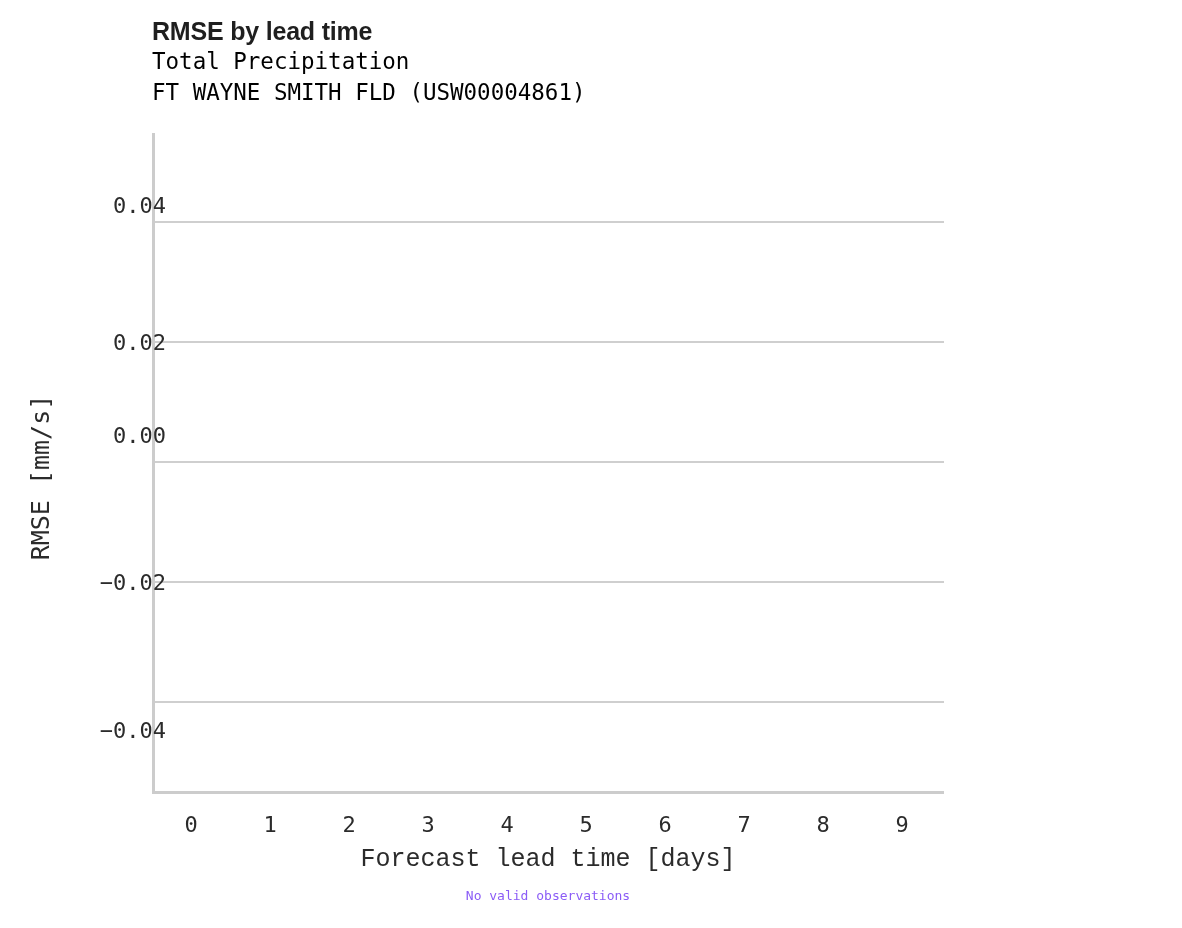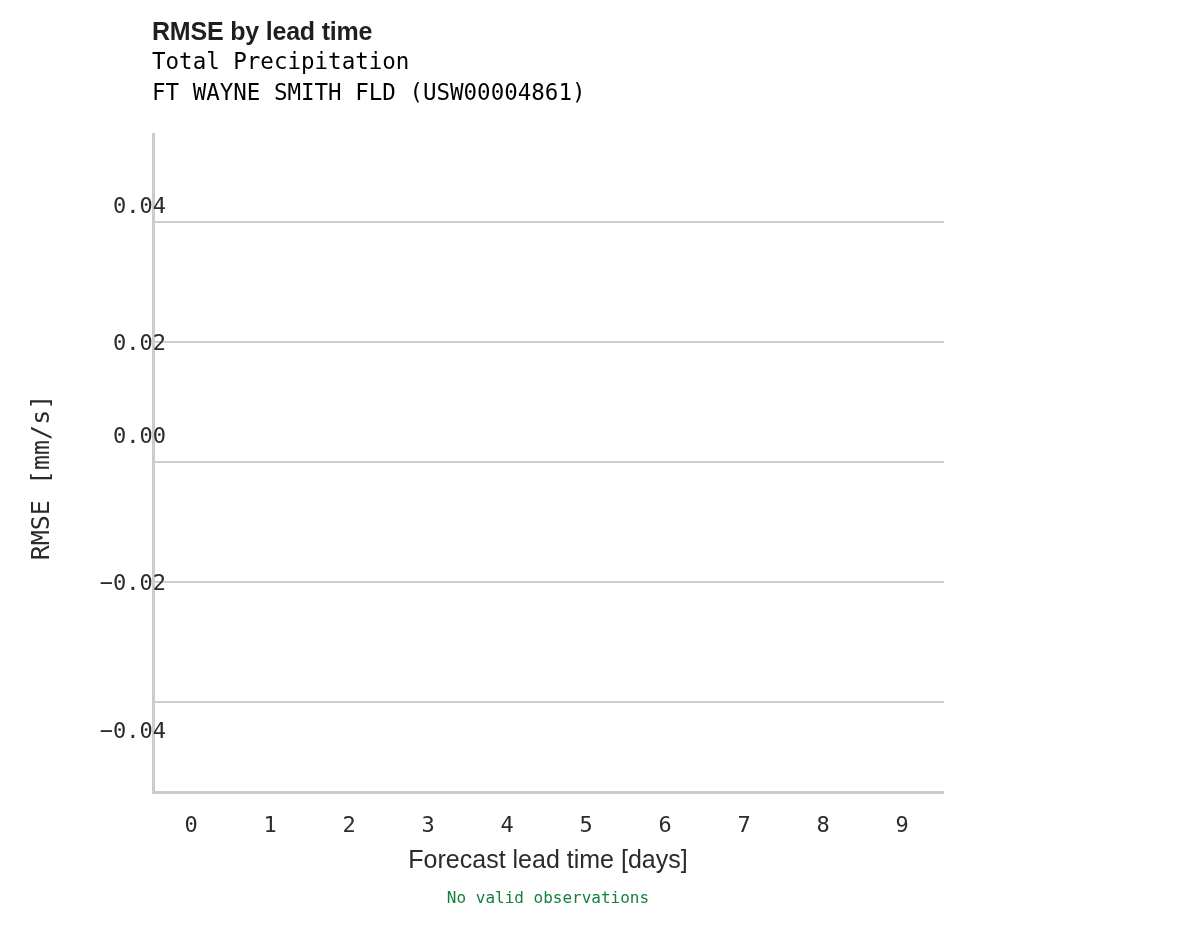--- a/index.html
+++ b/index.html
@@ -105,21 +105,21 @@
     transform: translateX(-50%);
   }
 
   
   .xlabel {
     position: absolute;
     top: 845px;
     left: 152px;
     width: 792px;
     text-align: center;
-    font-family: Liberation Sans, sans-serif;
+    font-family: Liberation Mono, monospace;
     font-size: 25px;
     color: #2b2b2b;
     white-space: nowrap;
   }
   .ylabel {
     position: absolute;
     left: -160px;
     top: 463px;
     width: 400px;
     text-align: center;
@@ -165,22 +165,22 @@
   }
 
   
   .footer-note {
     position: absolute;
     left: 152px;
     top: 888px;
     width: 792px;
     text-align: center;
     font-family: "DejaVu Sans Mono", monospace;
-    font-size: 16px;
-    color: #15803d;
+    font-size: 13px;
+    color: #8b5cf6;
     white-space: nowrap;
   }
 
   .empty-overlay {
     position: absolute;
     left: 152px;
     top: 133px;
     width: 792px;
     height: 661px;
   }

